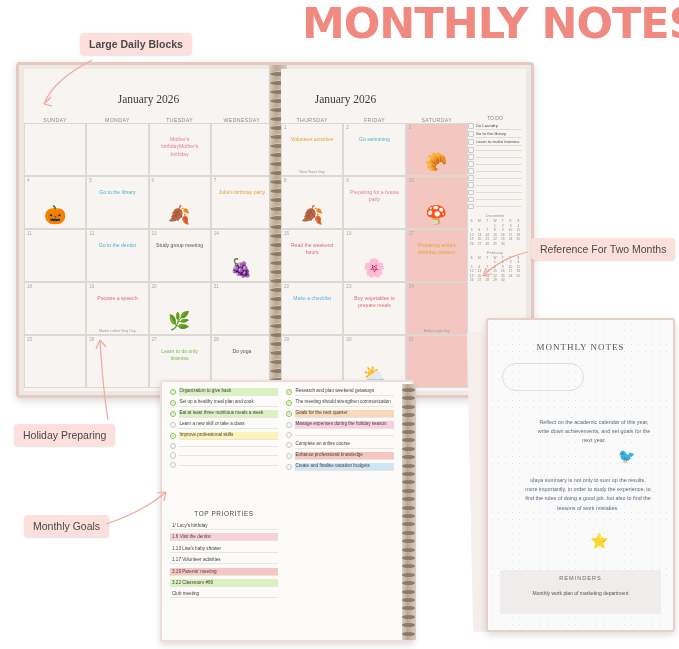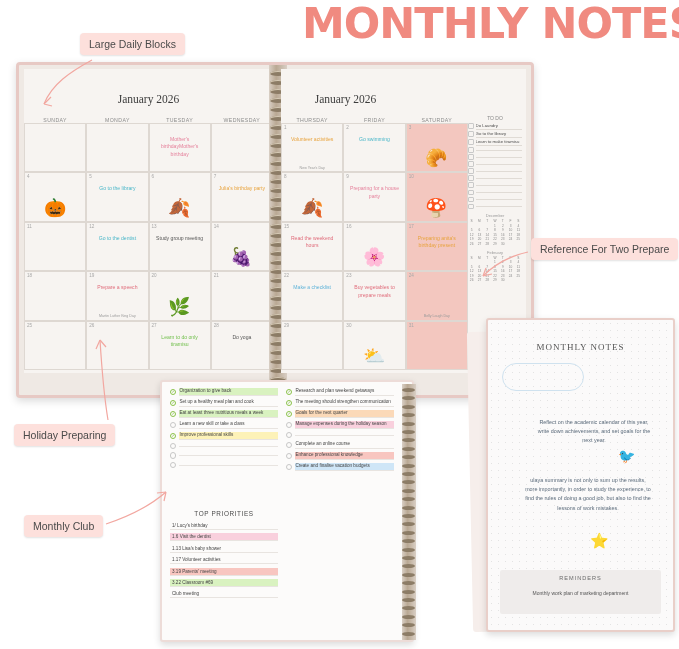--- a/index.html
+++ b/index.html
@@ -10,33 +10,33 @@
     font-family:"DejaVu Sans",sans-serif;font-weight:bold;font-size:43px;
     letter-spacing:-1px;color:#f08a80;white-space:nowrap;
   }
 
   
   .callout{
     position:absolute;background:#fde0dc;color:#4a4a4a;
     font-size:10.5px;border-radius:4px;padding:5px 9px;white-space:nowrap;
     box-shadow:0 1px 2px rgba(0,0,0,.12);
   }
-  .callout.c1{left:80px;top:33px;}
+  .callout.c1{left:80px;top:33px;font-weight:bold;}
   .callout.c2{left:531px;top:238px;}
   .callout.c3{left:14px;top:424px;}
   .callout.c4{left:24px;top:515px;}
   .arrow{position:absolute;stroke:#f2a7a0;fill:none;stroke-width:1.2;}
 
   
   .spread{
     position:absolute;left:16px;top:62px;width:512px;height:330px;
     background:#efe9e4;border:3px solid #e7c9c4;border-radius:4px;
     box-shadow:0 3px 8px rgba(0,0,0,.15);
   }
-  .sheet{position:absolute;top:4px;bottom:22px;background:#f7f4f1;}
+  .sheet{position:absolute;top:4px;bottom:4px;background:#f7f4f1;}
   .sheet.left{left:5px;right:258px;}
   .sheet.right{left:262px;right:5px;}
   .spiral{position:absolute;left:250px;top:0;width:18px;height:100%;
     background:linear-gradient(90deg,#d9cfc5,#b9a893 40%,#d9cfc5);}
   .spiral i{position:absolute;left:1px;width:16px;height:5px;border-radius:50%;
     background:#8c7c66;box-shadow:inset 0 1px 0 #d7cbb6;}
 
   .cal-title{
     position:absolute;width:100%;text-align:center;top:24px;
     font-family:"Liberation Serif",serif;font-size:11.5px;color:#3c3c3c;
@@ -581,23 +581,23 @@
         <div class="tpl ">1.13 Lisa's baby shower</div>
         <div class="tpl ">1.17 Volunteer activities</div>
         <div class="tpl hl-r">3.19 Parents' meeting</div>
         <div class="tpl hl-g">3.22 Classroom #69</div>
         <div class="tpl ">Club meeting</div>
       </div>
   </div>
 </div>
 
 <div class="callout c1">Large Daily Blocks</div>
-<div class="callout c2">Reference For Two Prepare</div>
+<div class="callout c2">Reference For Two Months</div>
 <div class="callout c3">Holiday Preparing</div>
-<div class="callout c4">Monthly Club</div>
+<div class="callout c4">Monthly Goals</div>
 
 <svg class="arrow" style="left:0;top:0;width:679px;height:649px;">
   <path d="M92,60 C70,72 52,84 44,104"></path>
   <path d="M44,104 l7,-7 M44,104 l8,2"></path>
   <path d="M528,252 C510,256 495,264 483,276"></path>
   <path d="M483,276 l9,-2 M483,276 l3,-8"></path>
   <path d="M108,420 C104,396 102,372 100,340"></path>
   <path d="M100,340 l-4,9 M100,340 l6,7"></path>
   <path d="M106,524 C130,516 150,506 166,492"></path>
   <path d="M166,492 l-9,1 M166,492 l-2,9"></path>

